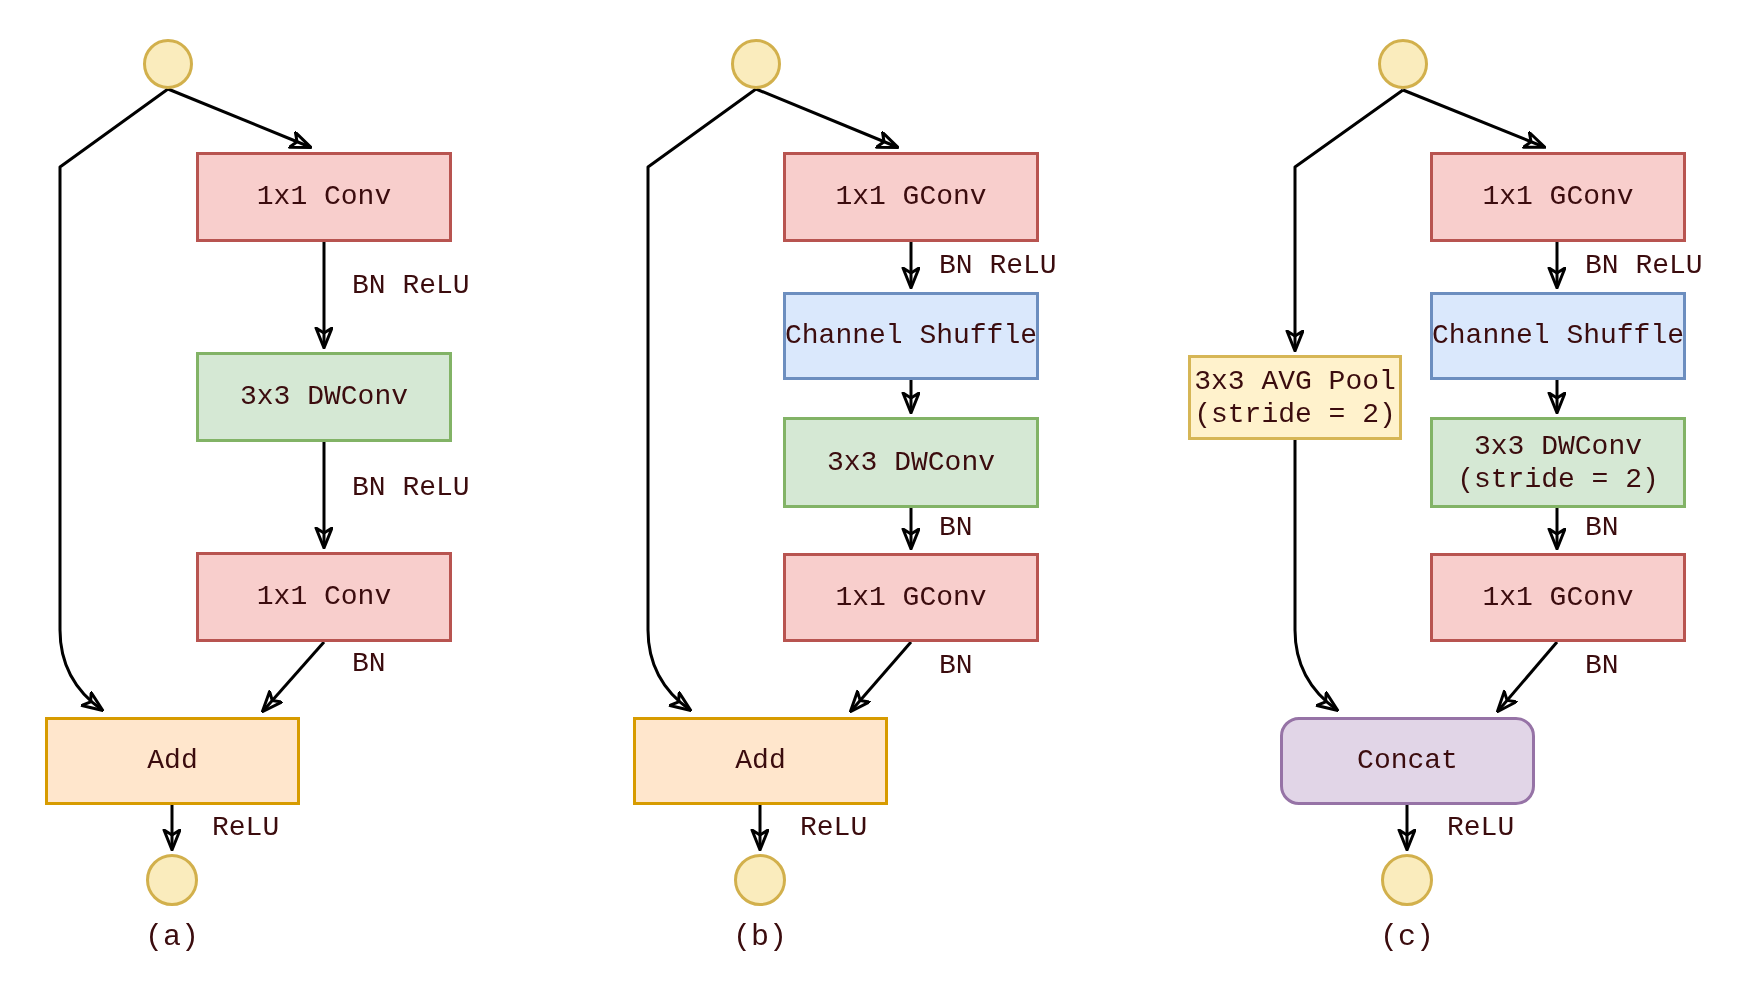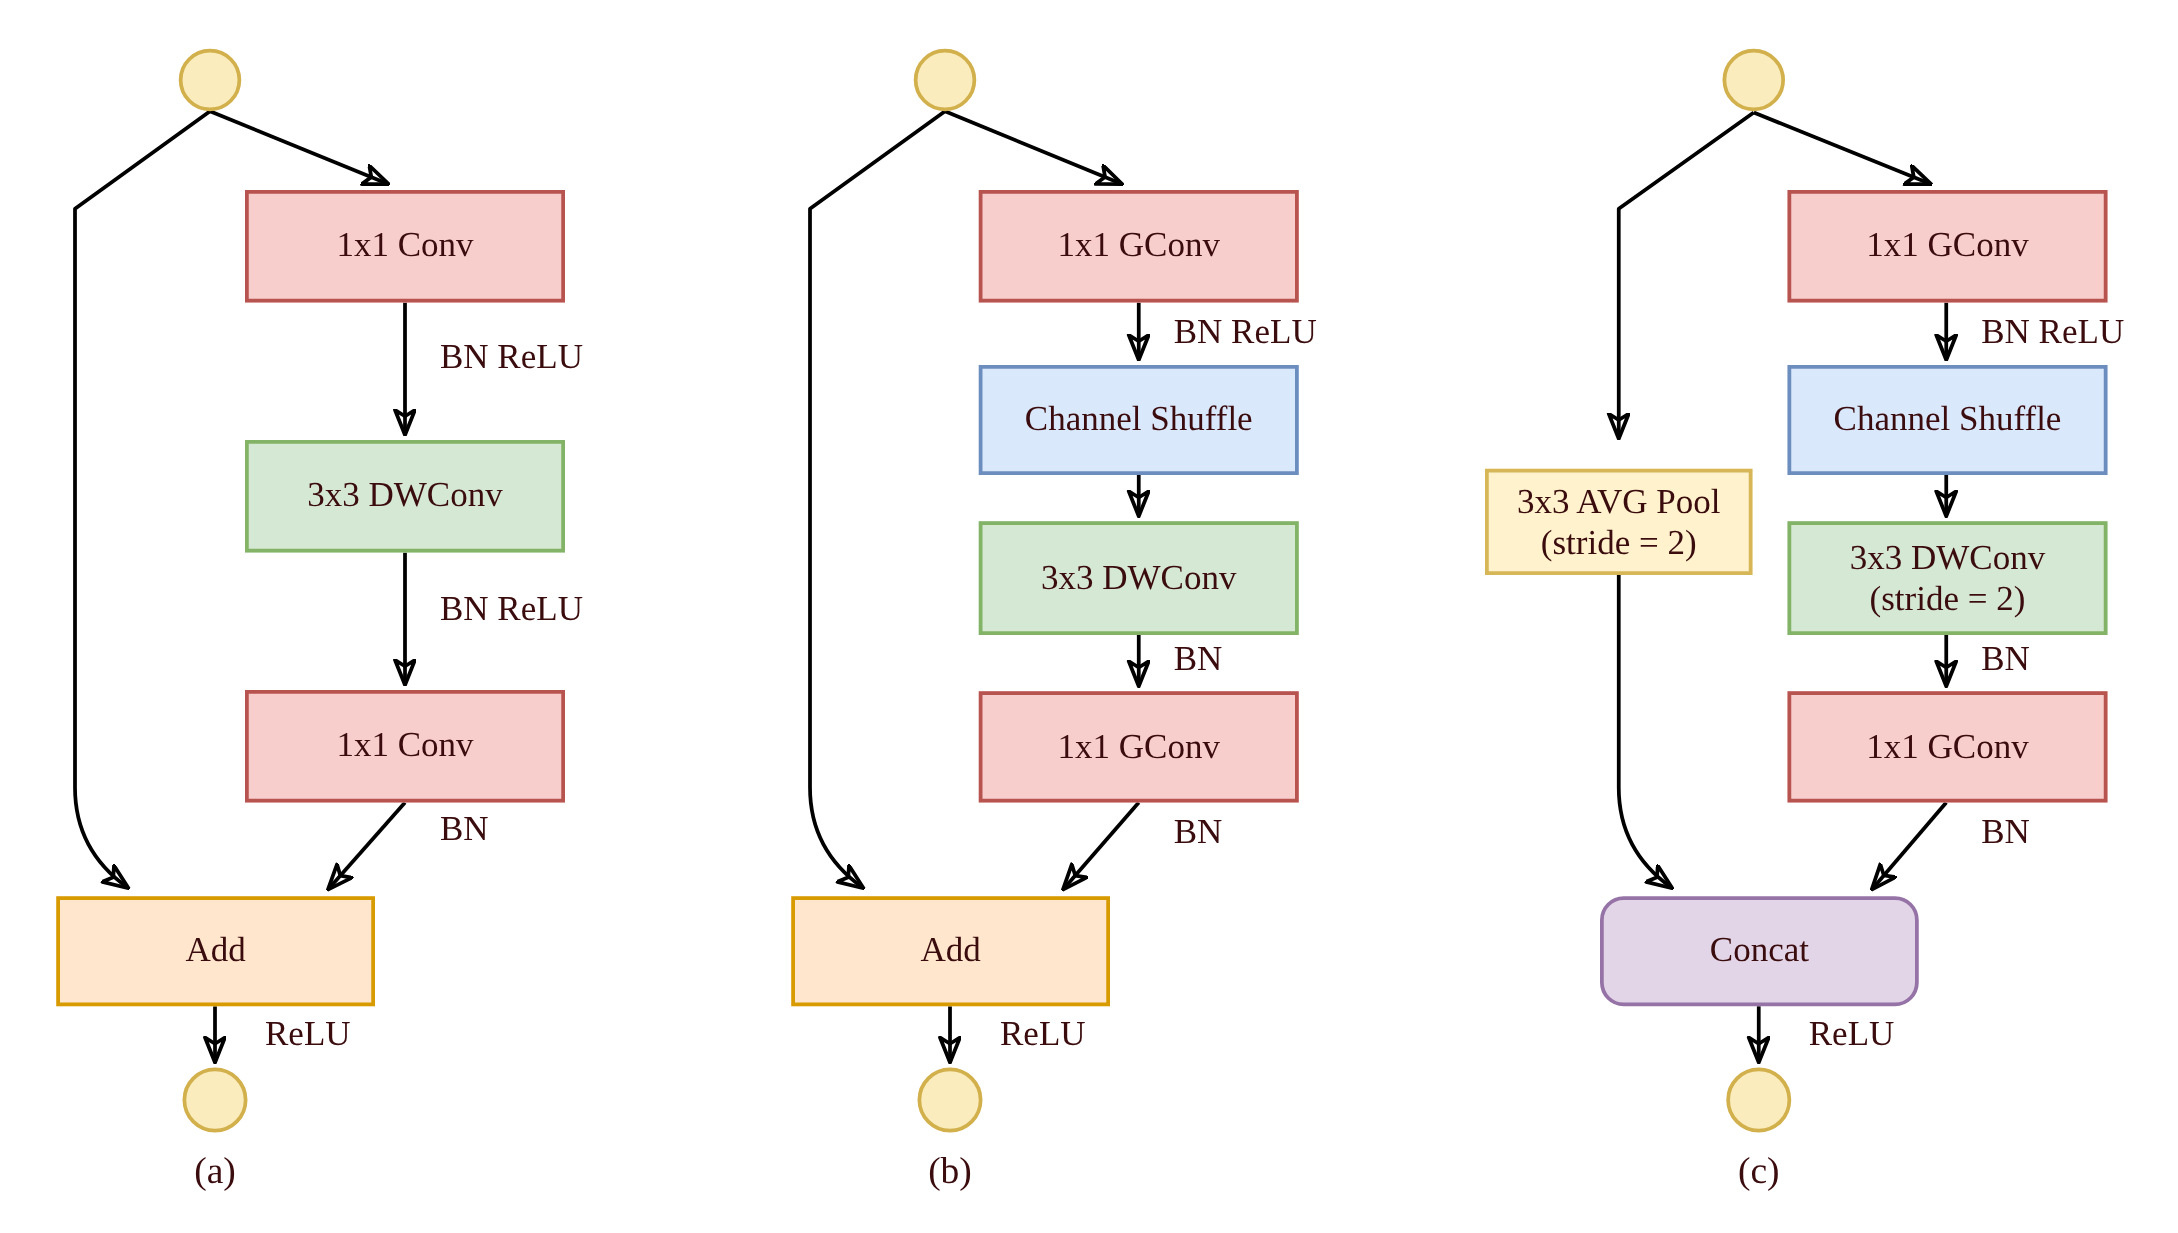--- a/index.html
+++ b/index.html
@@ -1,20 +1,20 @@
 <!DOCTYPE html>
 <html style="--text-color: #3B0C0E; --arrow-color: #000000;"><head>
 <meta charset="utf-8">
 <style>
   html,body { margin:0; padding:0; background:#ffffff; }
   #canvas {
     position:relative;
     width:1742px; height:986px;
     background:#ffffff;
-    font-family:Liberation Serif, serif;
+    font-family:Liberation Mono, monospace;
     overflow:hidden;
   }
   #arrow-layer { position:absolute; left:0; top:0; width:1742px; height:986px; }
   #arrow-layer path { stroke:var(--arrow-color,#000); stroke-width:3; fill:none; stroke-linejoin:round; }
   .box {
     position:absolute; box-sizing:border-box;
     border:3px solid #000;
     display:flex; flex-direction:column; align-items:center; justify-content:center;
     font-size:28px; line-height:34px; color:var(--text-color,#3B0C0E);
     text-align:center; white-space:nowrap;
@@ -127,21 +127,21 @@
 
   <div class="box" style="left: 1430px; top: 152px; width: 256px; height: 90px; background-color: rgb(248, 206, 204); border-color: rgb(184, 84, 80);">
     <div>1x1 GConv</div>
   </div>
   <div class="edge-label" style="left:1585px; top:250px;">BN ReLU</div>
 
   <div class="box" style="left: 1430px; top: 292px; width: 256px; height: 88px; background-color: rgb(218, 232, 252); border-color: rgb(108, 142, 191);">
     <div>Channel Shuffle</div>
   </div>
 
-  <div class="box" style="left: 1188px; top: 355px; width: 214px; height: 85px; line-height: 33px; background-color: rgb(255, 242, 204); border-color: rgb(214, 182, 86); margin-top: 20px;">
+  <div class="box" style="left: 1188px; top: 355px; width: 214px; height: 85px; line-height: 33px; background-color: rgb(255, 242, 204); border-color: rgb(214, 182, 86);">
     <div>3x3 AVG Pool</div>
     <div>(stride = 2)</div>
   </div>
 
   <div class="box" style="left: 1430px; top: 417px; width: 256px; height: 91px; line-height: 33px; background-color: rgb(213, 232, 212); border-color: rgb(130, 179, 102);">
     <div>3x3 DWConv</div>
     <div>(stride = 2)</div>
   </div>
   <div class="edge-label" style="left:1585px; top:512px;">BN</div>
 

